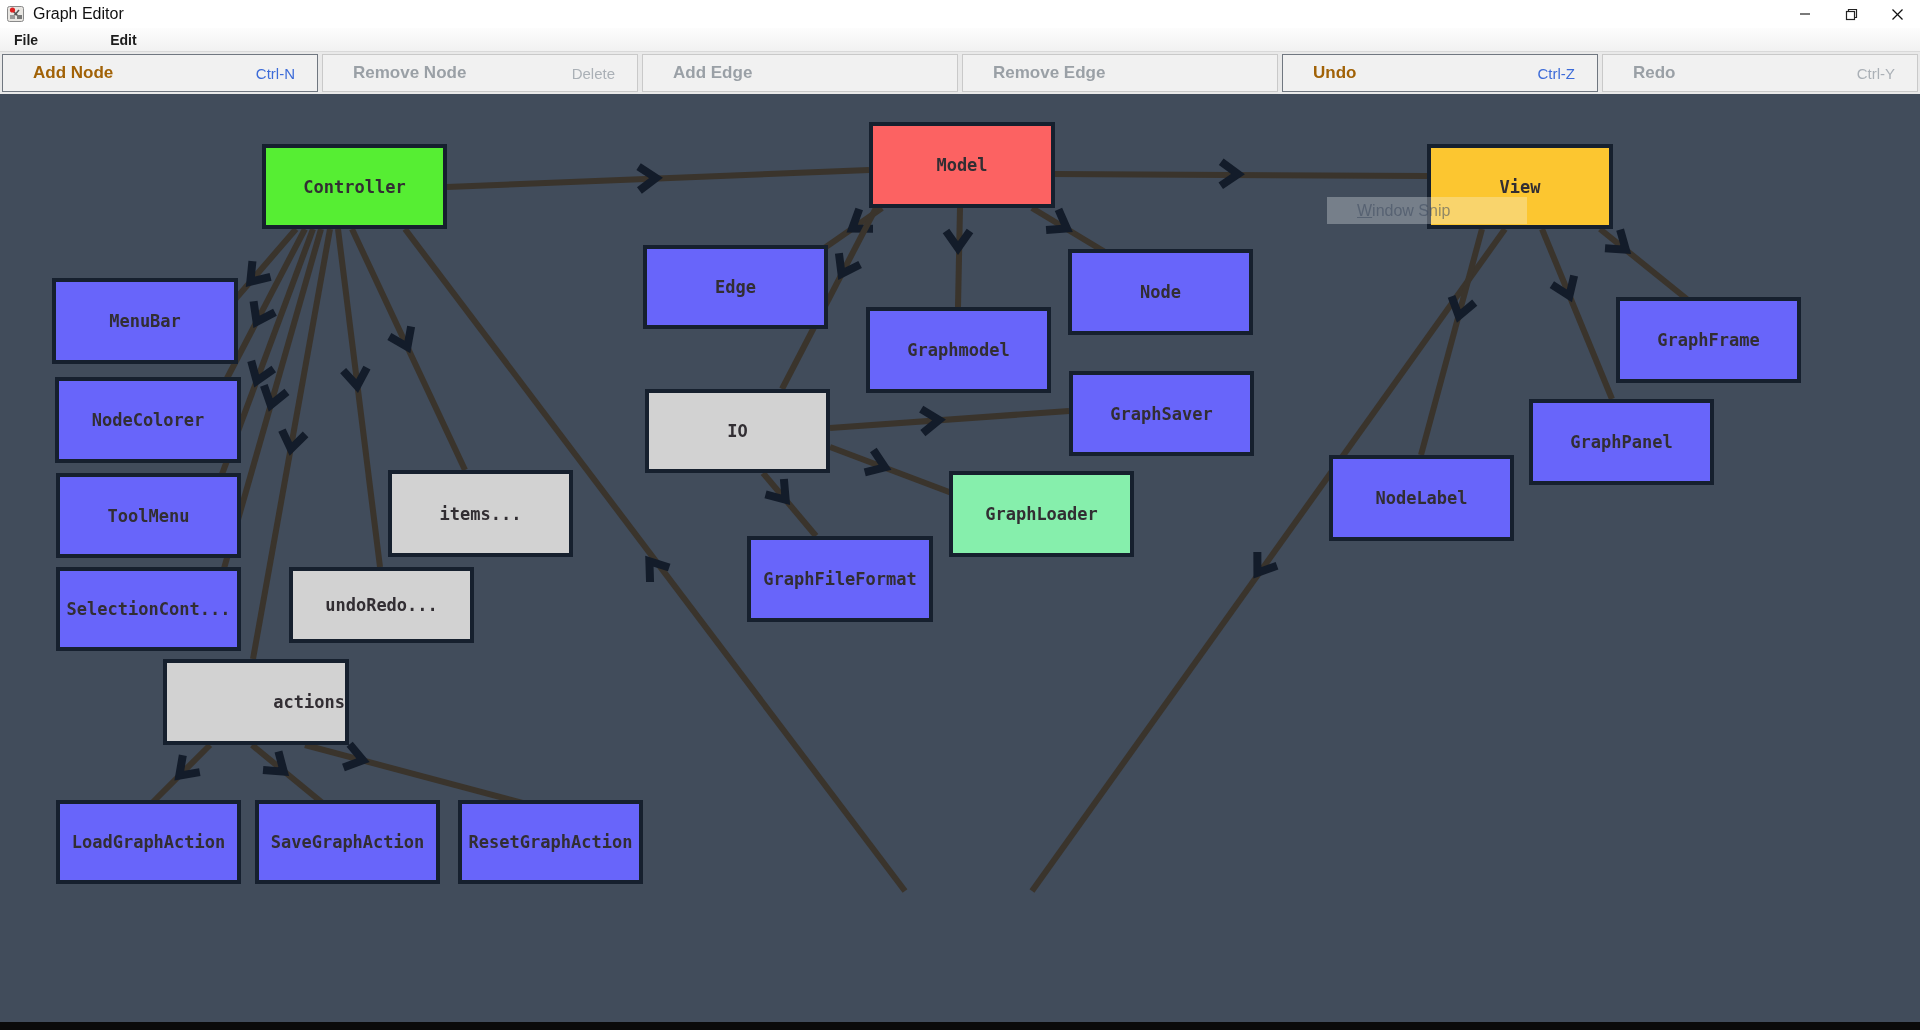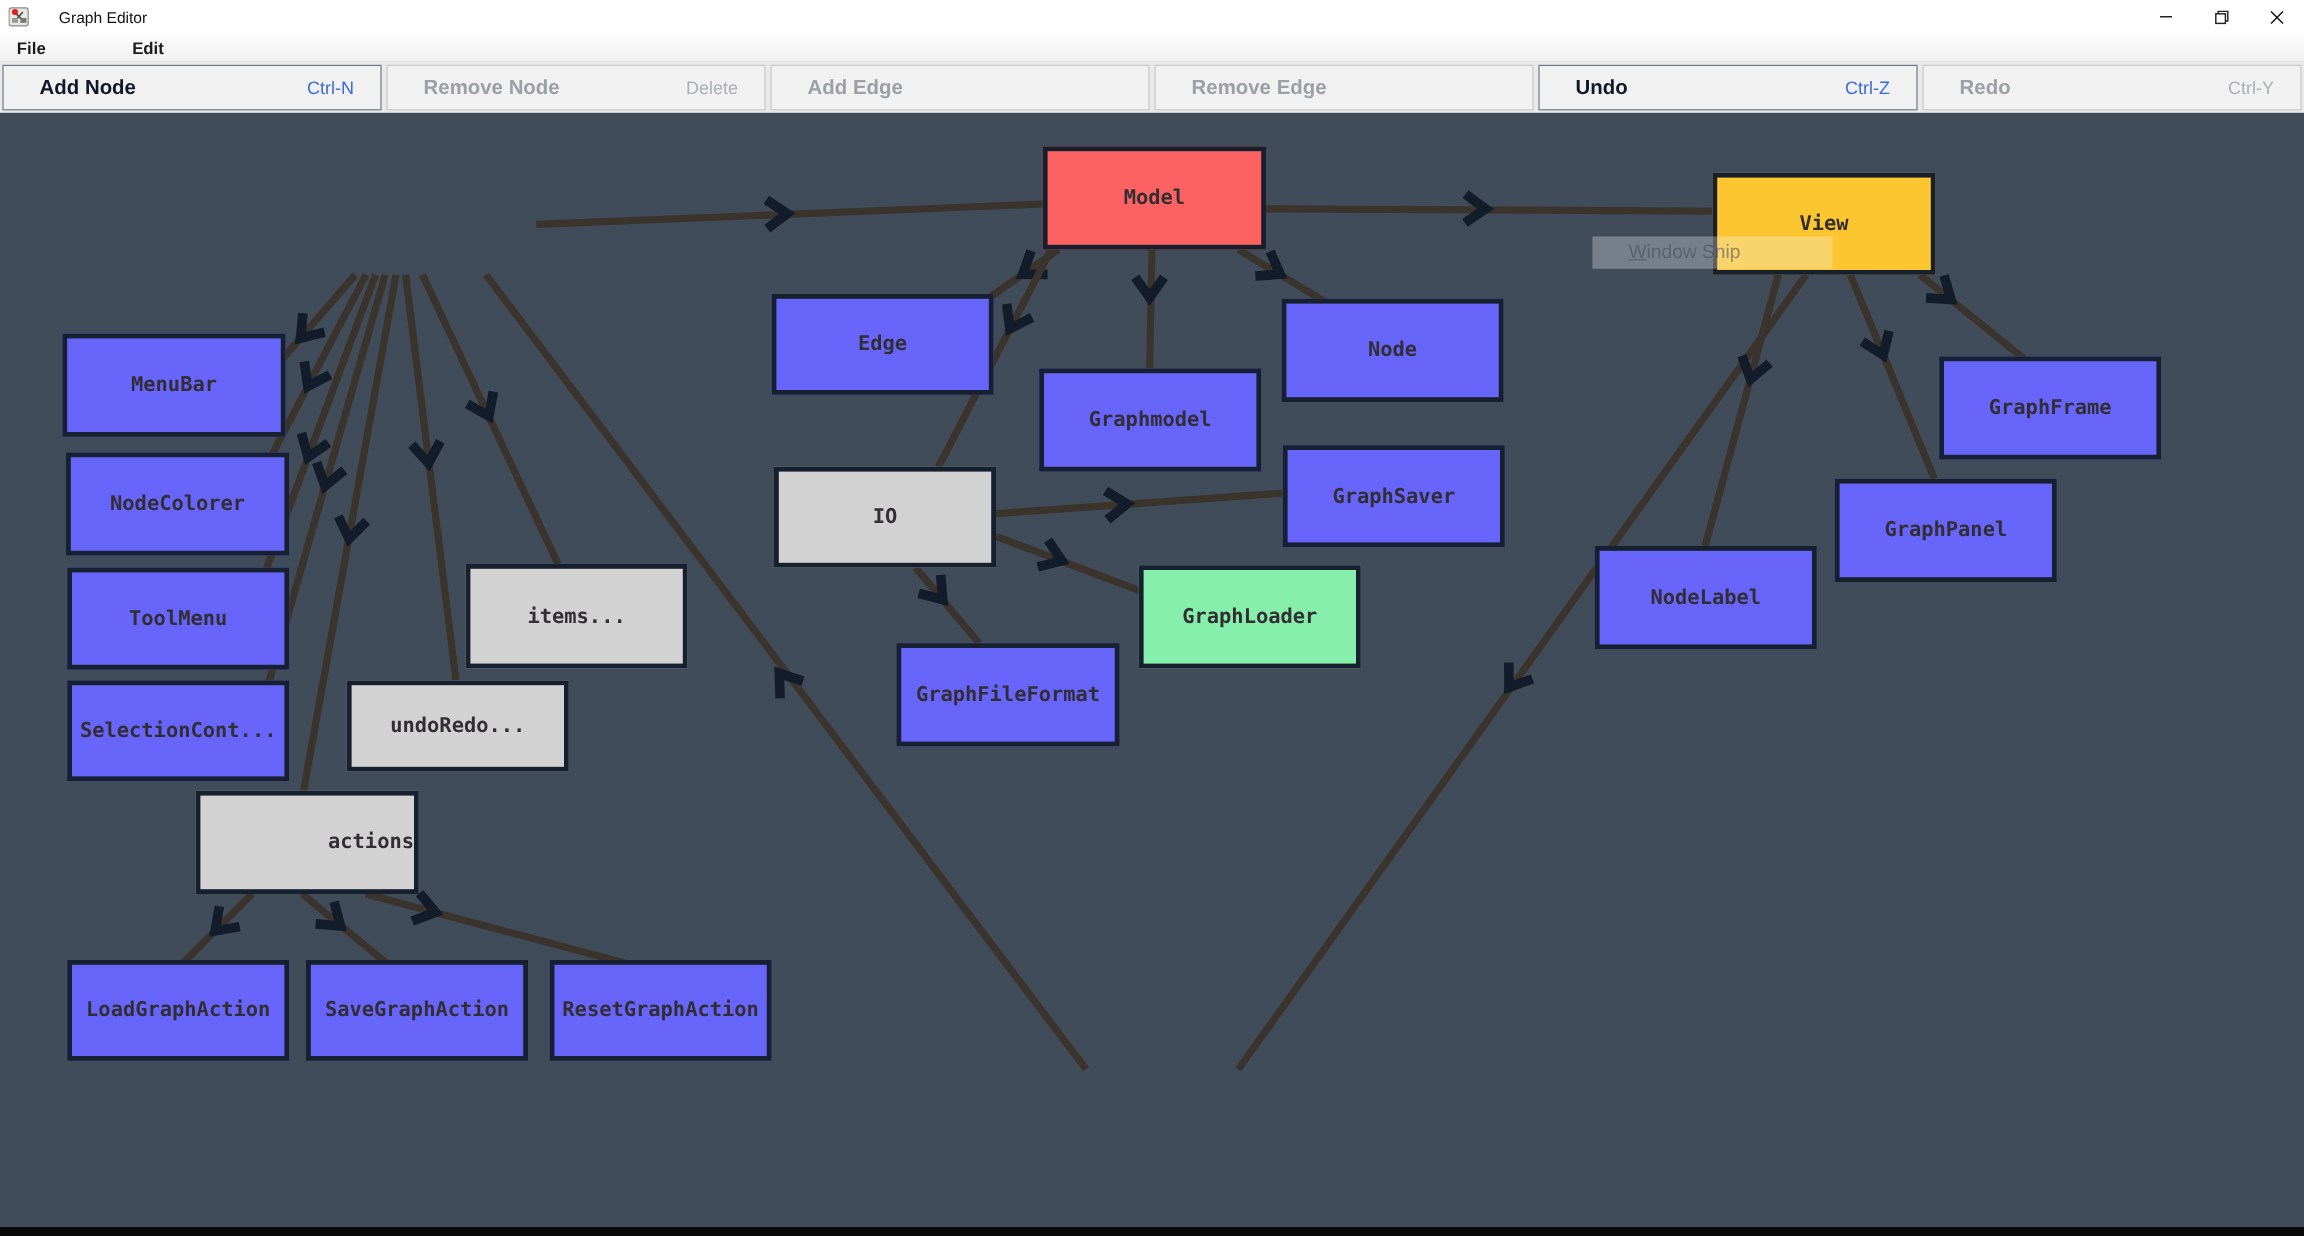--- a/index.html
+++ b/index.html
@@ -4,21 +4,21 @@
 <style>
   * { margin:0; padding:0; box-sizing:border-box; }
   html,body { width:1920px; height:1030px; overflow:hidden;
     font-family:"Liberation Sans", sans-serif; background:#0a0a0a; }
   #app { position:relative; width:1920px; height:1030px; background:#ffffff; }
 
   
   #titlebar { position:absolute; left:0; top:0; width:1920px; height:28px;
     background:#ffffff; display:flex; align-items:center; }
   #app-icon { width:18px; height:18px; margin-left:7px; }
-  #window-title { margin-left:24px; font-size:13px; color:#111; }
+  #window-title { margin-left:8px; font-size:16px; color:#111; }
   #win-controls { position:absolute; right:0; top:0; height:28px; display:flex; }
   .win-btn { width:46px; height:28px; display:flex; align-items:center;
     justify-content:center; background:#fff; border:none; cursor:pointer; }
   .win-btn svg { display:block; }
 
   
   #menubar { position:absolute; left:0; top:28px; width:1920px; height:24px;
     background:linear-gradient(#fdfdfd,#f1f1f1); border-bottom:1px solid #d9d9d9;
     display:flex; align-items:center;gap:48px; }
   .menu-item { font-weight:bold; font-size:14px; color:#1c1c1c; padding:2px 10px;
@@ -26,21 +26,21 @@
 
   
   #toolbar { position:absolute; left:0; top:52px; width:1920px; height:42px;
     background:#e9e9e9; display:flex; gap:4px; padding:2px 2px; }
   .tb-btn { flex:1 1 0; height:38px; background:#f1f1f1; display:flex;
     align-items:center; justify-content:space-between; padding:0 22px 0 30px;
     border:1px solid #c9c9c9; }
   .tb-btn.enabled { border:1px solid #707780; }
   .tb-label { font-weight:bold; font-size:17px; color:#9aa0a6; }
   .tb-shortcut { font-size:15px; color:#aab0b6; }
-  .tb-btn.enabled .tb-label { color:#0f172a; }
+  .tb-btn.enabled .tb-label { color:#a16207; }
   .tb-btn.enabled .tb-shortcut { color:#3c6bd8; }
 
   
   #canvas { position:absolute; left:0; top:94px; width:1920px; height:928px;
     background:#414c5b; overflow:hidden; }
   #edge-svg { position:absolute; left:0; top:0; width:1920px; height:928px; }
   .graph-node { position:absolute; border:4px solid #16202e; display:flex;
     align-items:center; justify-content:center;
     font-family:"DejaVu Sans Mono", monospace; font-weight:bold; font-size:17px;
     color:#322e33; cursor:move; white-space:nowrap; }
@@ -216,20 +216,23 @@
         <g>
           <line x1="1542" y1="135" x2="1612" y2="305" stroke="#3a342c" stroke-width="6"></line>
           <path d="M -16 -12 L 1 0 L -16 12" fill="none" stroke="#131c2a" stroke-width="8" transform="translate(1569 201) rotate(68)"></path>
         </g>
         <g>
           <line x1="1600" y1="135" x2="1688" y2="206" stroke="#3a342c" stroke-width="6"></line>
           <path d="M -16 -12 L 1 0 L -16 12" fill="none" stroke="#131c2a" stroke-width="8" transform="translate(1625 155) rotate(39)"></path>
         </g>
       </svg>
 
+    <div class="graph-node" style="left: 262px; top: 50px; width: 185px; height: 85px; background: rgb(86, 238, 51);">
+        <span>Controller</span>
+      </div>
       <div class="graph-node" style="left: 869px; top: 28px; width: 186px; height: 86px; background: rgb(252, 98, 98);">
         <span>Model</span>
       </div>
       <div class="graph-node" style="left: 1427px; top: 50px; width: 186px; height: 85px; background: rgb(252, 198, 48);">
         <span>View</span>
       </div>
       <div class="graph-node" style="left: 52px; top: 184px; width: 186px; height: 86px; background: rgb(104, 101, 250);">
         <span>MenuBar</span>
       </div>
       <div class="graph-node" style="left: 55px; top: 283px; width: 186px; height: 86px; background: rgb(104, 101, 250);">

